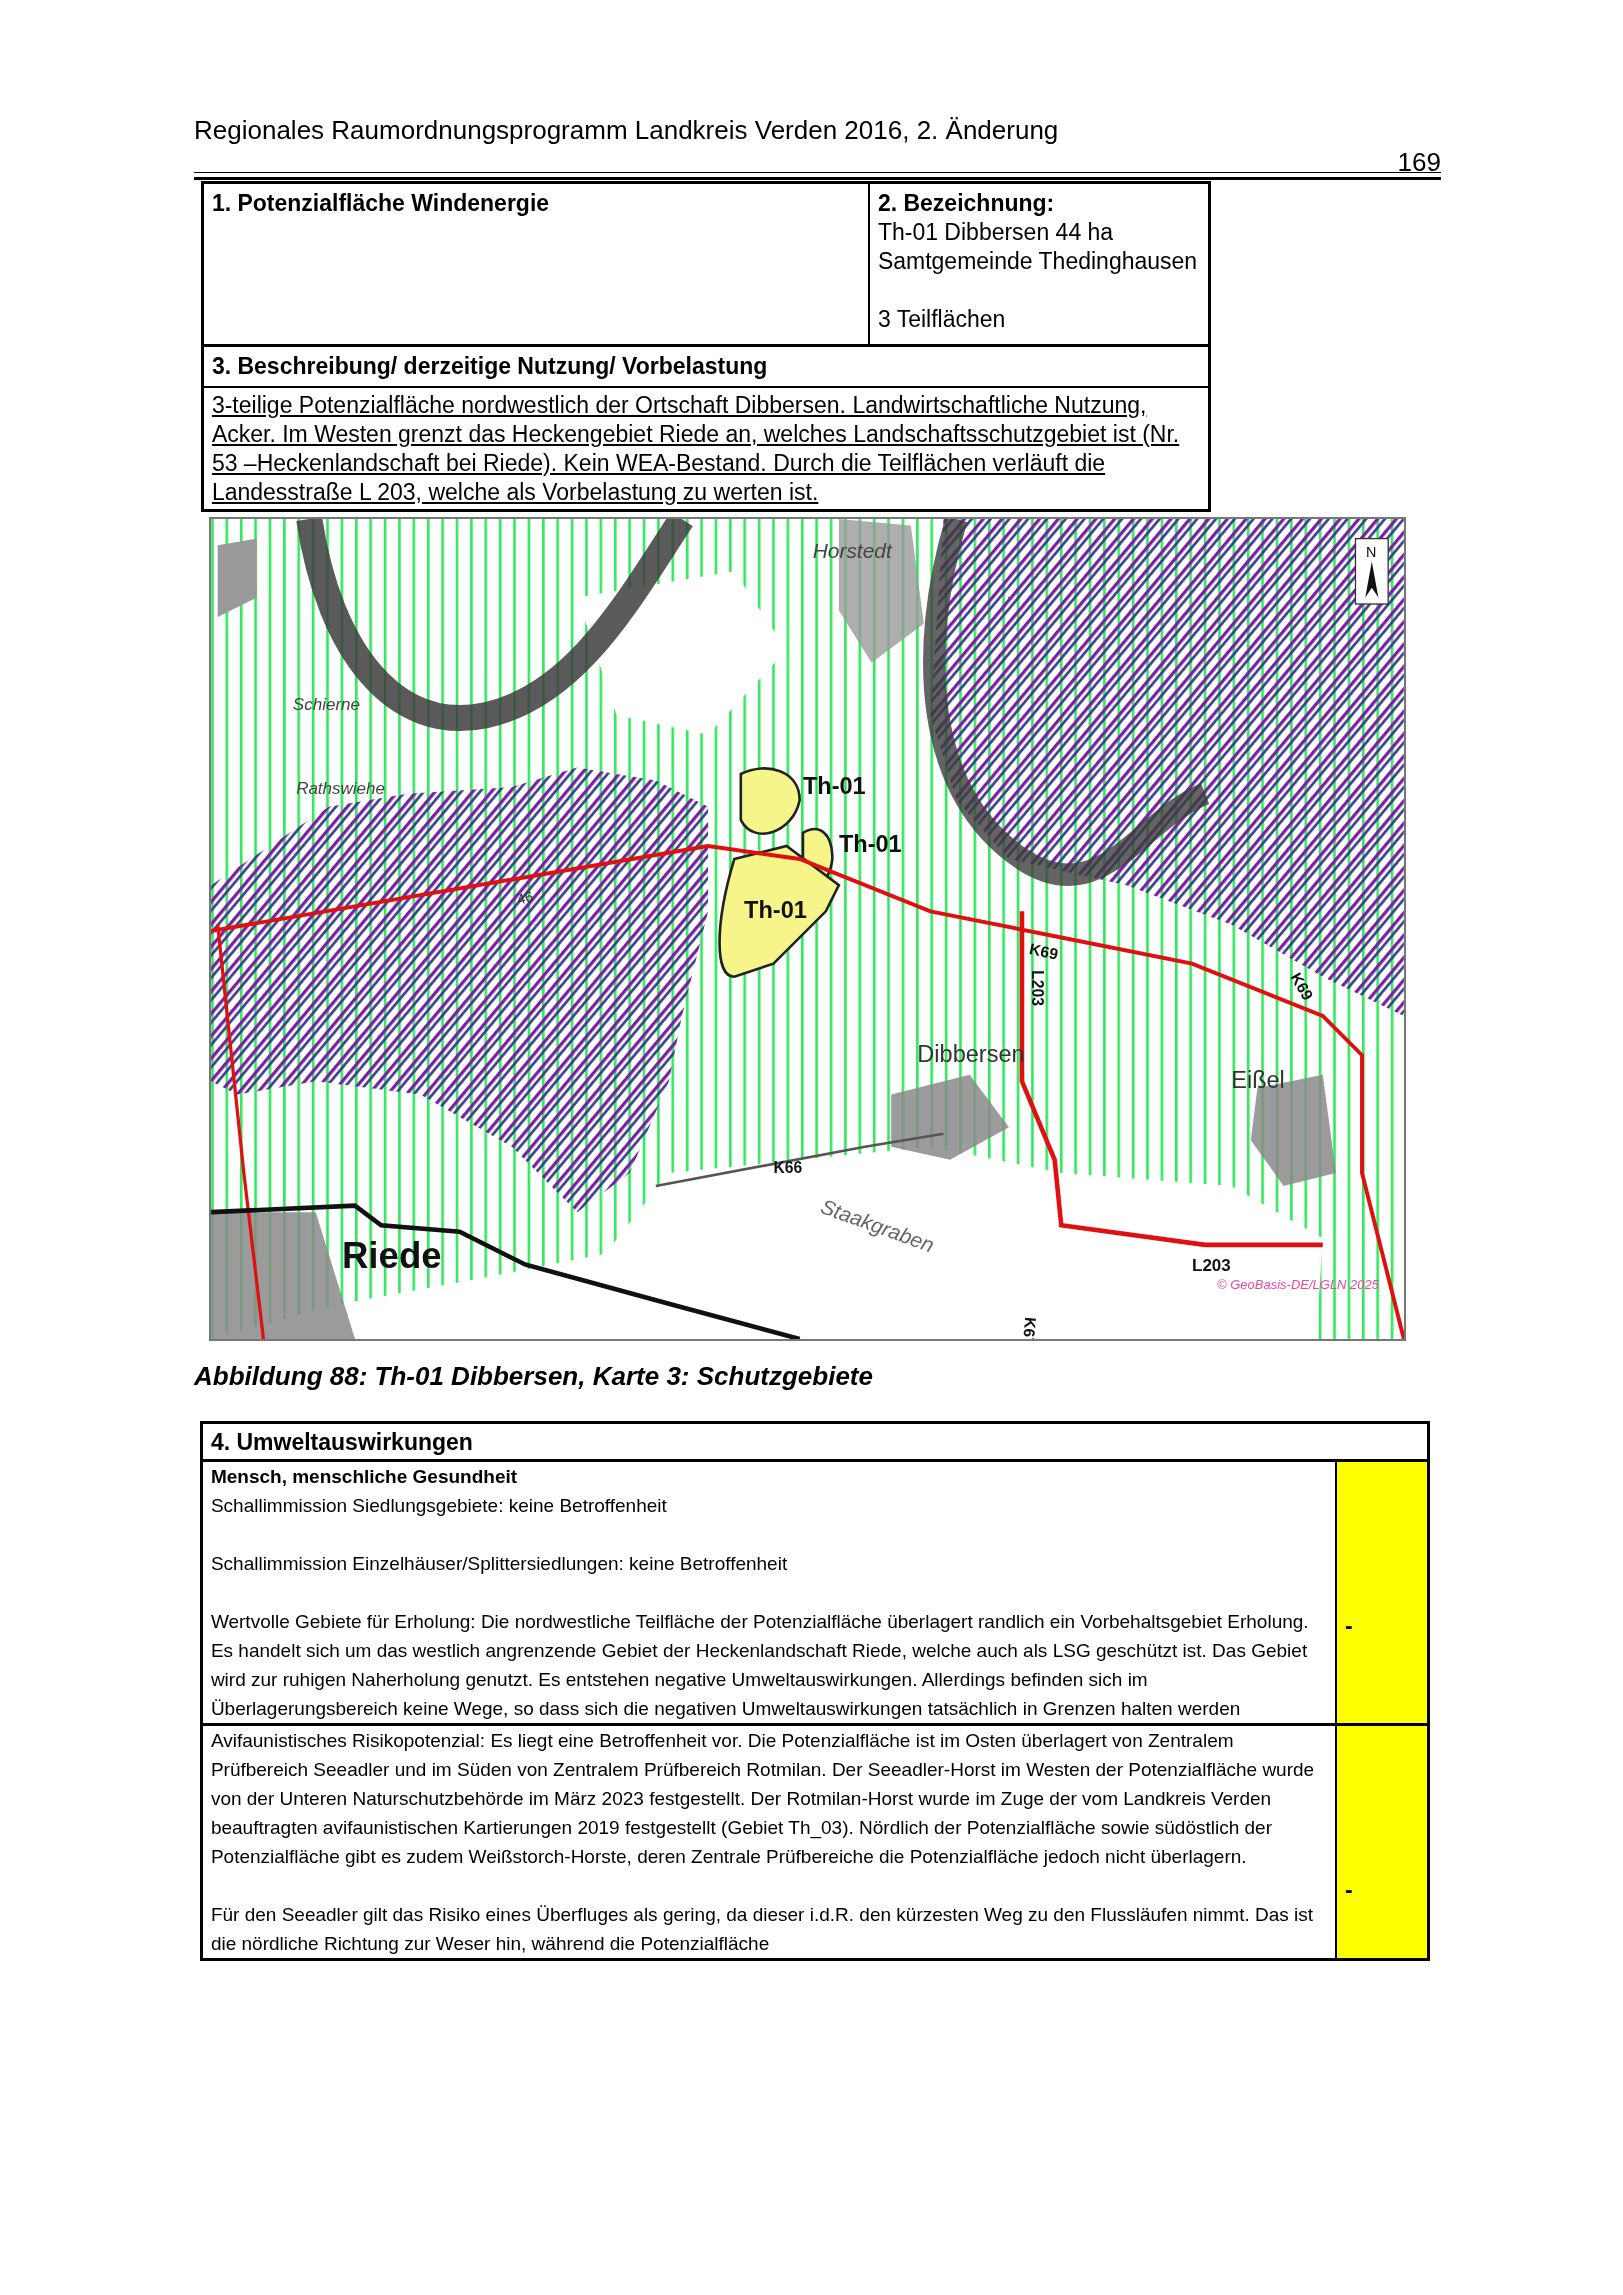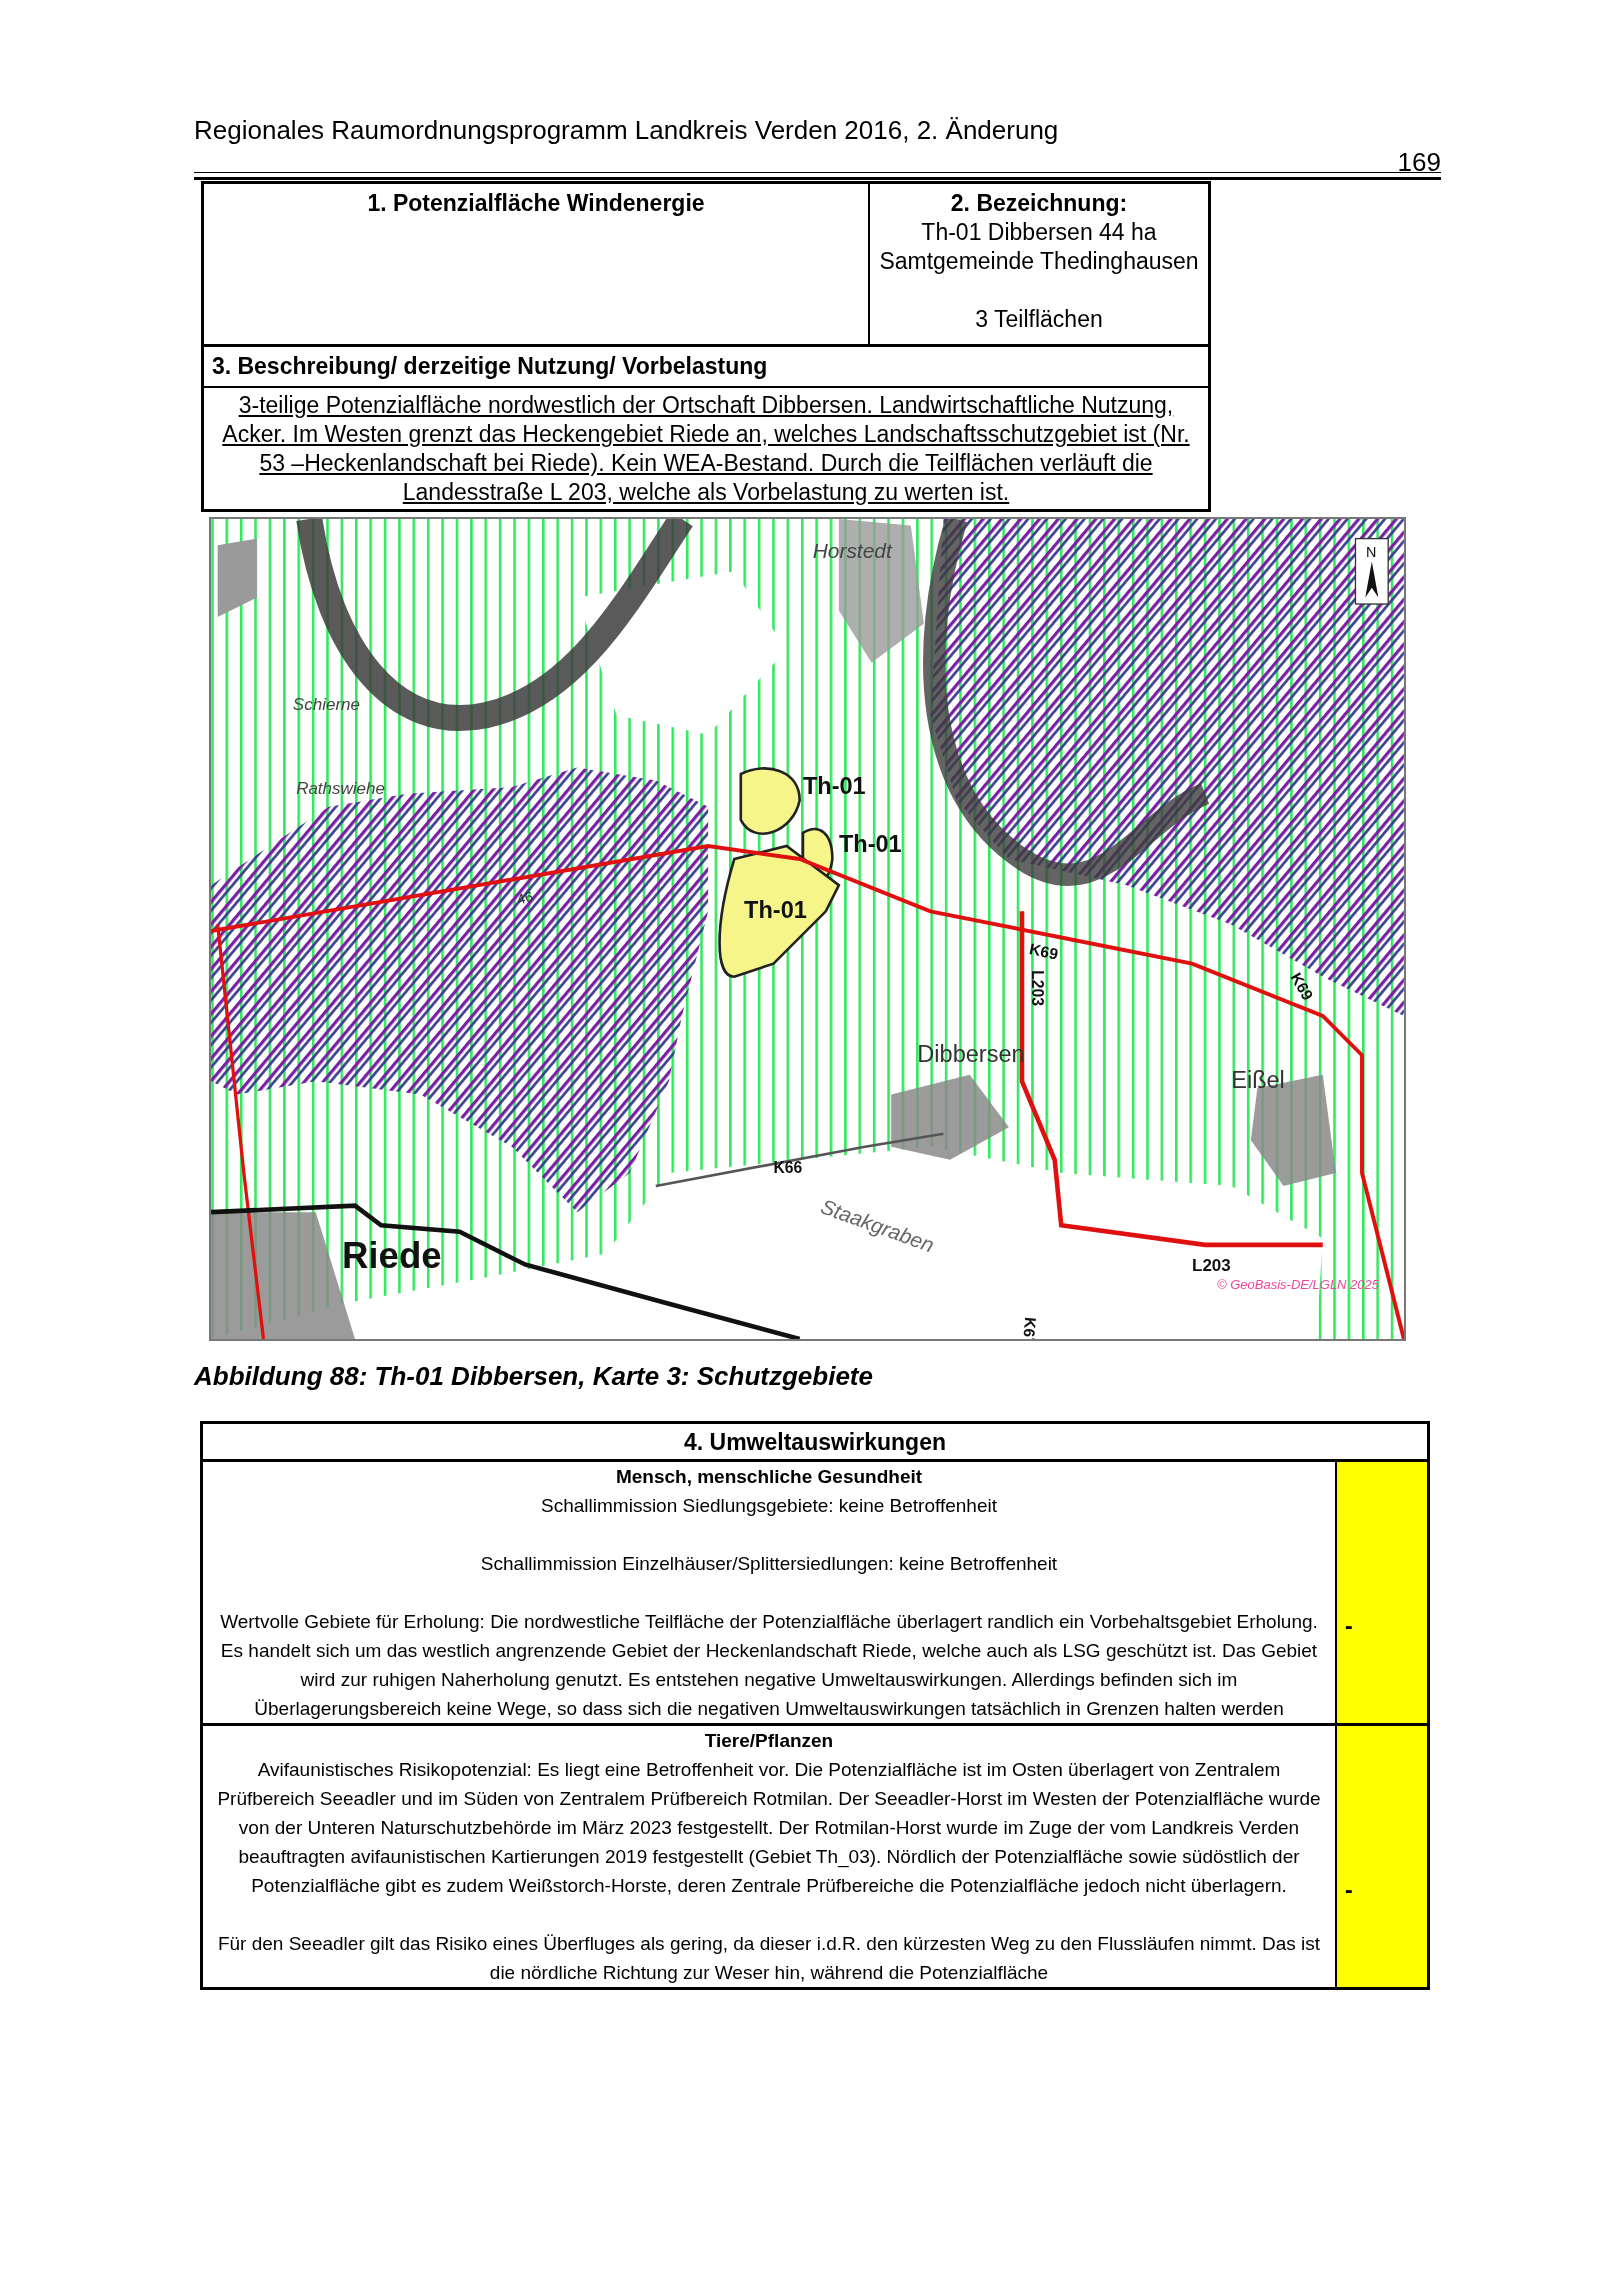--- a/index.html
+++ b/index.html
@@ -1,17 +1,17 @@
 <!DOCTYPE html>
 <html style="font-size:10.5px"><head>
 <meta charset="utf-8">
 <style>
   html, body { margin:0; padding:0; background:#ffffff; }
   body { width:1623px; height:2295px; position:relative; font-family:"Liberation Sans", sans-serif; color:#000; }
-  .abs { position:absolute;text-align:center; }
+  .abs { position:absolute; }
   .hdr { left:194px; font-size:26px; line-height:31px; white-space:nowrap; }
   #hdr1 { top:115px; }
   #hdr2 { top:147px; width:1247px; }
   #hdr2 .pg { position:absolute; right:0; top:0; }
   #hdr-rule { left:194px; top:177px; width:1247px; height:3.3px; background:#000; }
   #hdr-rule2 { left:194px; top:172px; width:1247px; height:1.3px; background:#000; }
 
   
   #t1 { left:201px; top:181px; width:1010px; border:3.3px solid #000; box-sizing:border-box; }
   .t1-row { display:flex; }
@@ -150,21 +150,20 @@
       <div class="gap"></div>
       <p>Wertvolle Gebiete für Erholung: Die nordwestliche Teilfläche der Potenzialfläche überlagert randlich ein Vorbehaltsgebiet Erholung. Es handelt sich um das westlich angrenzende Gebiet der Heckenlandschaft Riede, welche auch als LSG geschützt ist. Das Gebiet wird zur ruhigen Naherholung genutzt. Es entstehen negative Umweltauswirkungen. Allerdings befinden sich im Überlagerungsbereich keine Wege, so dass sich die negativen Umweltauswirkungen tatsächlich in Grenzen halten werden</p>
     </div>
     <div class="t2-rate">
       <span style="top:150px;">-</span>
     </div>
   </div>
 
   <div class="t2-row" id="t2-row2">
     <div class="t2-text">
-      <p class="b">Tiere/Pflanzen</p>
       <p>Avifaunistisches Risikopotenzial: Es liegt eine Betroffenheit vor. Die Potenzialfläche ist im Osten überlagert von Zentralem Prüfbereich Seeadler und im Süden von Zentralem Prüfbereich Rotmilan. Der Seeadler-Horst im Westen der Potenzialfläche wurde von der Unteren Naturschutzbehörde im März 2023 festgestellt. Der Rotmilan-Horst wurde im Zuge der vom Landkreis Verden beauftragten avifaunistischen Kartierungen 2019 festgestellt (Gebiet Th_03). Nördlich der Potenzialfläche sowie südöstlich der Potenzialfläche gibt es zudem Weißstorch-Horste, deren Zentrale Prüfbereiche die Potenzialfläche jedoch nicht überlagern.</p>
       <div class="gap"></div>
       <p>Für den Seeadler gilt das Risiko eines Überfluges als gering, da dieser i.d.R. den kürzesten Weg zu den Flussläufen nimmt. Das ist die nördliche Richtung zur Weser hin, während die Potenzialfläche</p>
     </div>
     <div class="t2-rate">
       <span style="top:150px;">-</span>
     </div>
   </div>
 </div>
 

